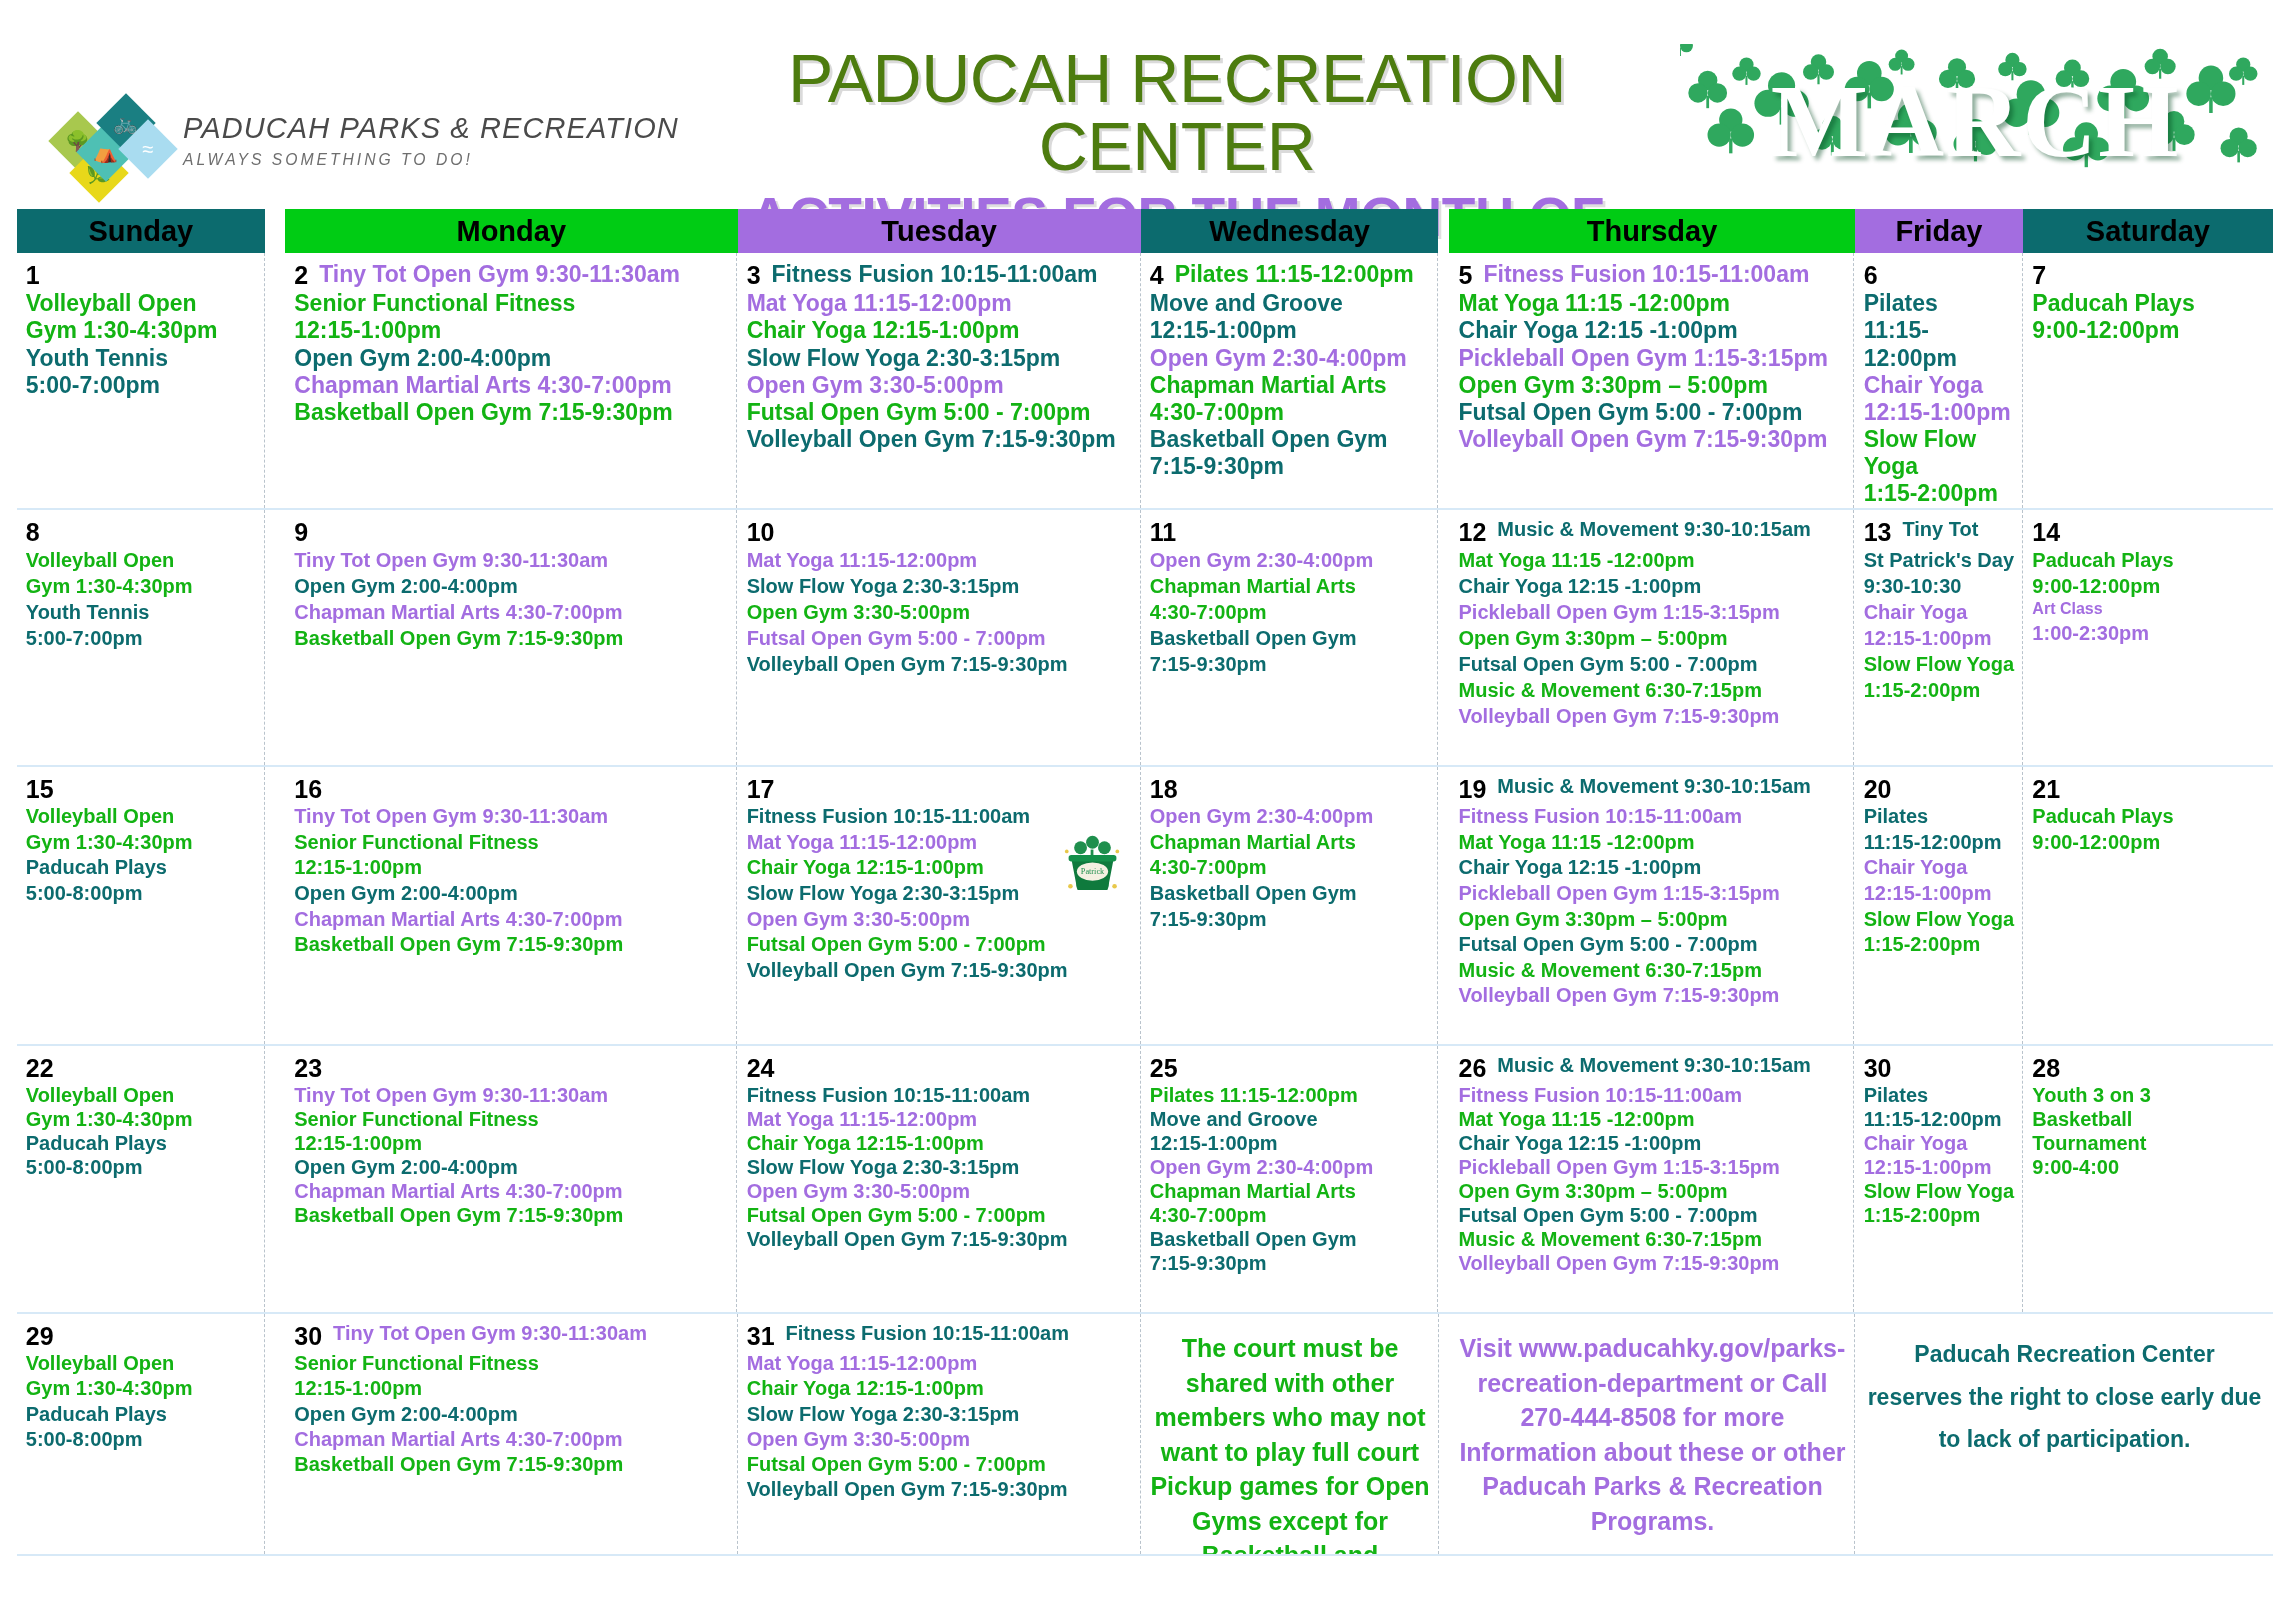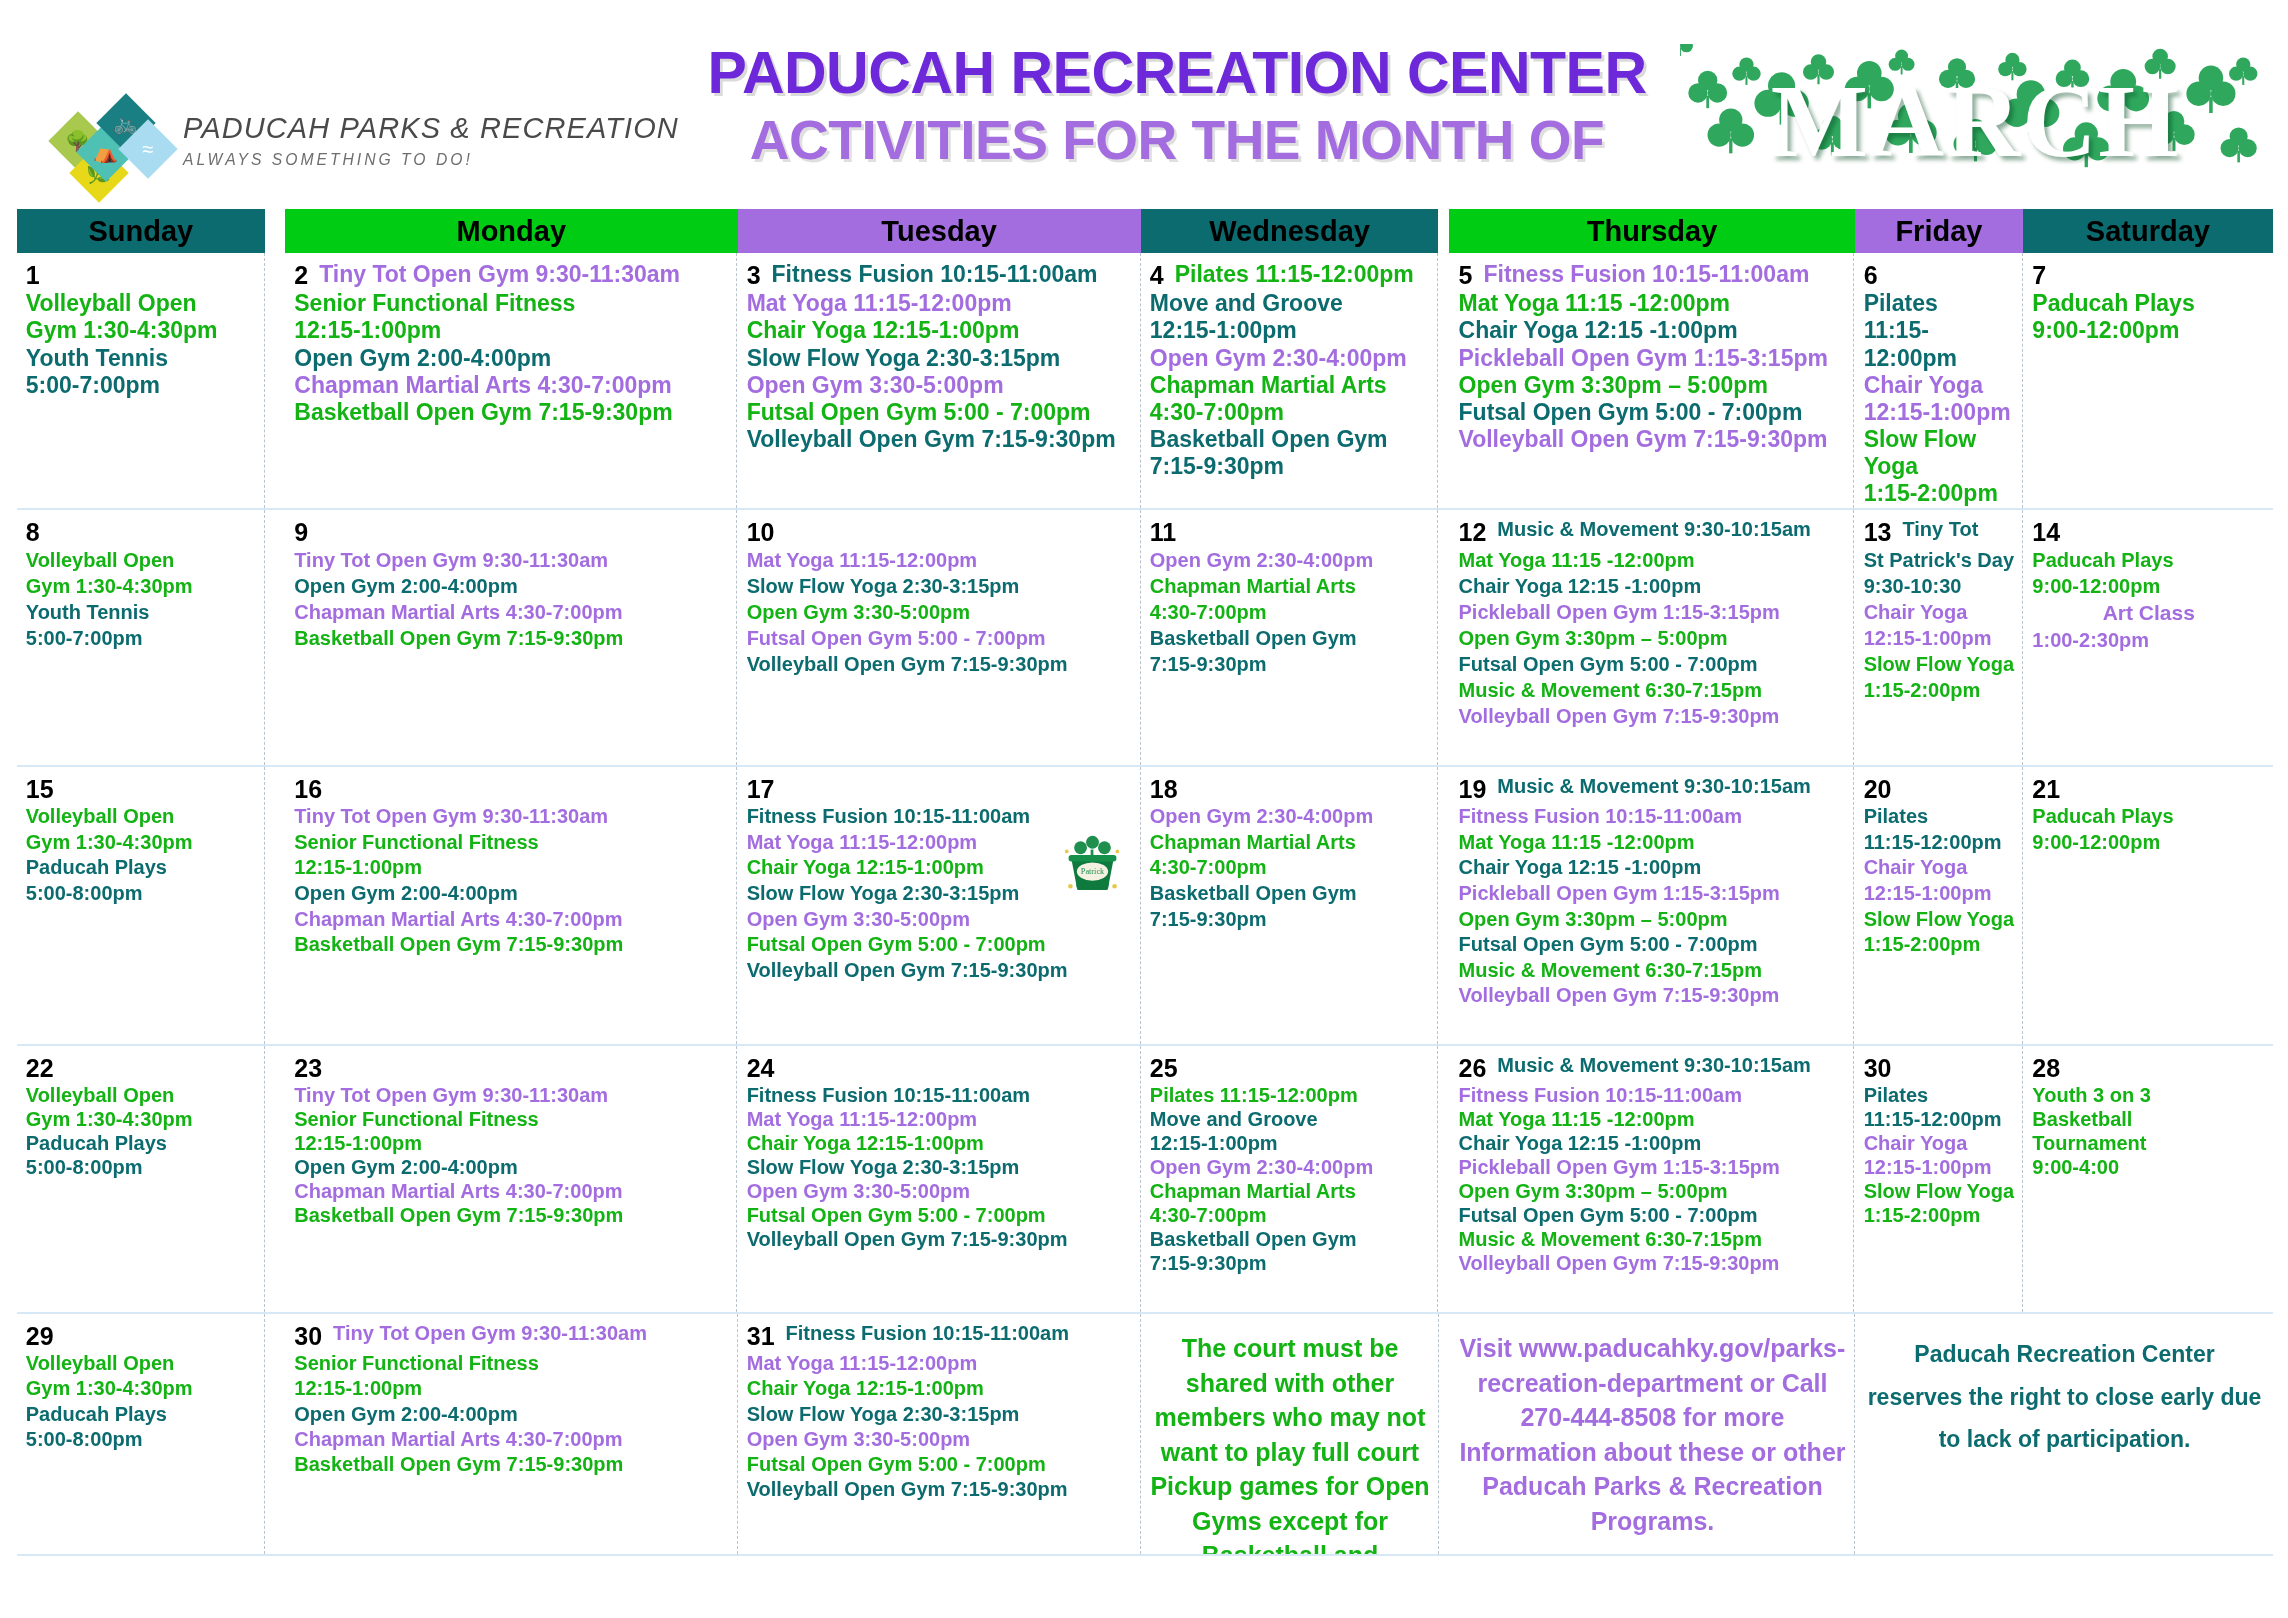--- a/index.html
+++ b/index.html
@@ -23,21 +23,21 @@
   .dia.d3 { left:28px; top:31px; background:#4ec0b4; }
   .dia.d4 { left:48px; top:1.8px;  background:#1a7f82; }
   .dia.d5 { left:70px; top:28px; background:#a9dcf0; }
   .dia .glyph { position:absolute; inset:0; transform:rotate(-45deg); display:flex; align-items:center; justify-content:center; color:#fff; font-size:20px; line-height:1; }
   .logo-text { display:flex; flex-direction:column; justify-content:center;font-style:italic; }
   .logo-title { font-size:29px; letter-spacing:1.1px; color:#4a4a4a; font-weight:400; font-family:"Liberation Sans Narrow","Liberation Sans",sans-serif; }
   .logo-sub { font-size:15.7px; letter-spacing:3px; color:#6e6e6e; margin-top:5.5px; }
 
   .title-block { position:absolute; left:688px; top:44px; width:978px; text-align:center; }
   .title-main {
-    font-size:59px; font-weight:bold; color:#6d28d9;
+    font-size:68px; font-weight:normal; color:#4d7c0f;
     font-family:"Liberation Sans Narrow","Liberation Sans",sans-serif;
     letter-spacing:-0.5px; line-height:1.0;
     text-shadow:2.8px 2.8px 0 rgba(150,150,150,.35);
   }
   .title-sub {
     font-size:55px; font-weight:bold; color:#a36de0;
     font-family:"Liberation Sans Narrow","Liberation Sans",sans-serif;
     letter-spacing:-0.5px; line-height:1.05; margin-top:9.2px;
     text-shadow:2.8px 2.8px 0 rgba(150,150,150,.3);
   }
@@ -341,21 +341,21 @@
             <span class="ev t" style="font-size: 20px; line-height: 1.3;">9:30-10:30</span>
             <span class="ev p" style="font-size: 20px; line-height: 1.3;">Chair Yoga</span>
             <span class="ev p" style="font-size: 20px; line-height: 1.3;">12:15-1:00pm</span>
             <span class="ev g" style="font-size: 20px; line-height: 1.3;">Slow Flow Yoga</span>
             <span class="ev g" style="font-size: 20px; line-height: 1.3;">1:15-2:00pm</span>
           </div>
           <div class="cell w-sat">
             <div><span class="daynum">14</span></div>
             <span class="ev g" style="font-size: 20px; line-height: 1.3;">Paducah Plays</span>
             <span class="ev g" style="font-size: 20px; line-height: 1.3;">9:00-12:00pm</span>
-            <span class="ev p" style="font-size: 21px; line-height: 1.3; text-align: center;">Art Class</span>
+            <span class="ev p" style="font-size: 16px; line-height: 1.3;">Art Class</span>
             <span class="ev p" style="font-size: 20px; line-height: 1.3;">1:00-2:30pm</span>
           </div>
         </div>
         <div class="week" style="height: 279px;">
           <div class="cell w-sun">
             <div><span class="daynum">15</span></div>
             <span class="ev g" style="font-size: 20px; line-height: 1.28;">Volleyball Open</span>
             <span class="ev g" style="font-size: 20px; line-height: 1.28;">Gym 1:30-4:30pm</span>
             <span class="ev t" style="font-size: 20px; line-height: 1.28;">Paducah Plays</span>
             <span class="ev t" style="font-size: 20px; line-height: 1.28;">5:00-8:00pm</span>

